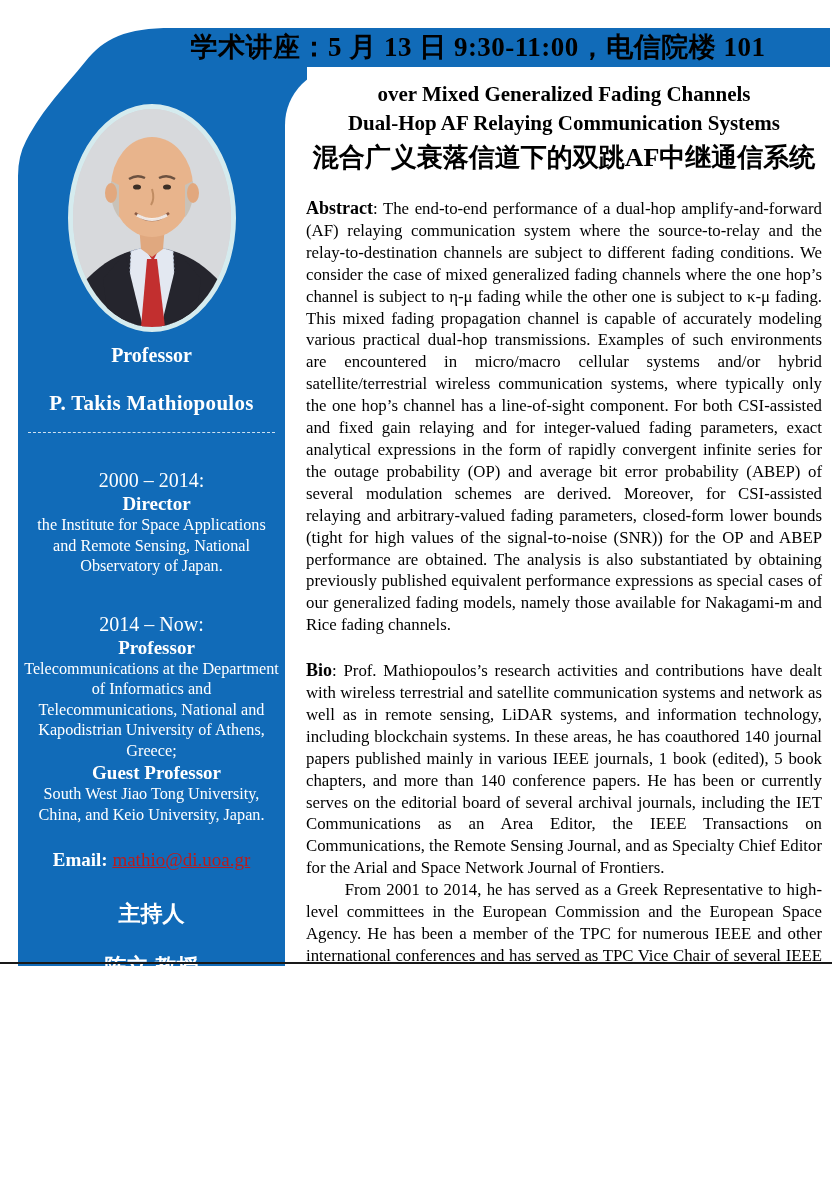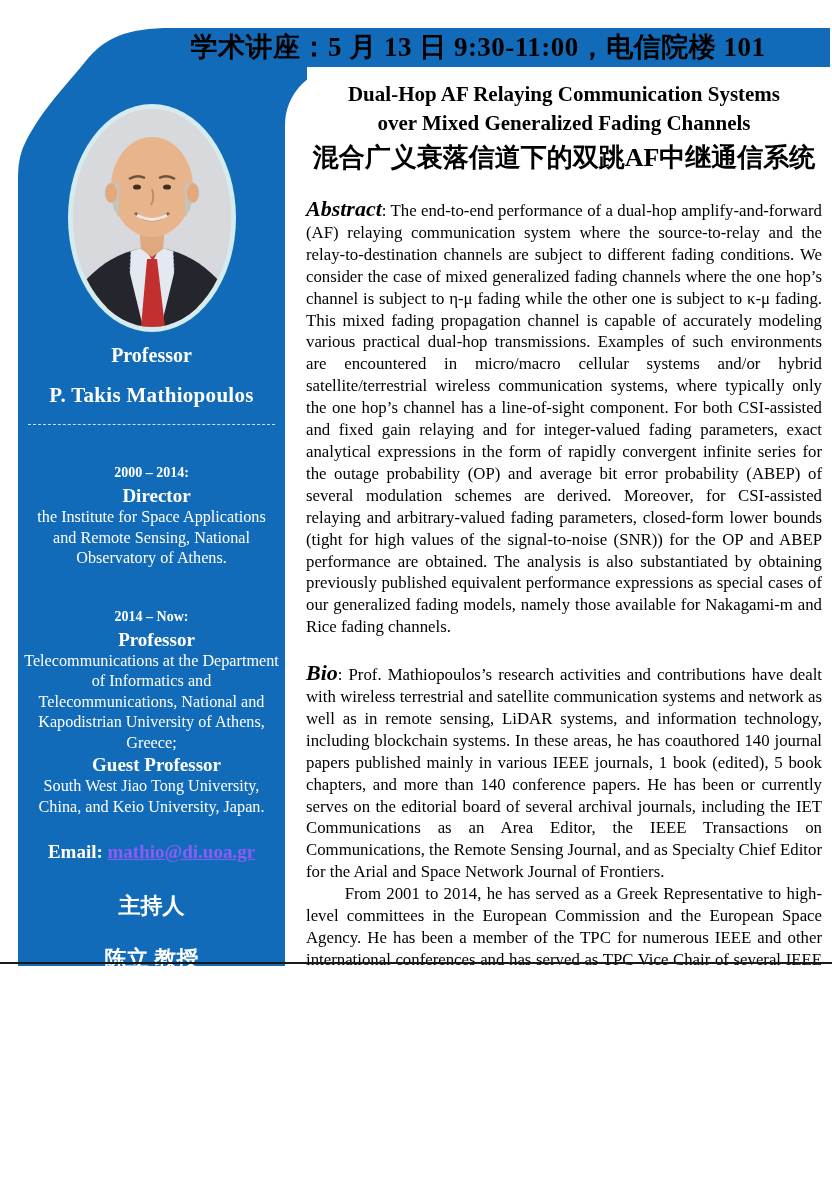--- a/index.html
+++ b/index.html
@@ -27,40 +27,40 @@
   .main-content {
     position:absolute; left:306px; top:80px; width:516px; color:#000;
   }
   .title-en { text-align:center; font-weight:bold; font-size:21px; line-height:29px; }
   .title-zh { text-align:center; font-weight:bold; font-size:26px; line-height:36px; margin-top:2px; }
   .body-par {
     margin-top:22px; font-size:16.8px; line-height:21.9px;
     text-align:justify;
   }
   .body-par.bio { margin-top:14px; }
-  .body-par .lead { font-weight:bold; font-size:22px;font-style:italic; }
+  .body-par .lead { font-weight:bold; font-size:18px; }
   .body-par.indent2 { margin-top:0; text-indent:2.3em; }
   
   .sidebar {
     position:absolute; left:18px; top:88px; width:267px;
     color:#ffffff; text-align:center;
   }
   .photo-wrap {
     width:168px; height:228px; margin:16px auto 0;
     border-radius:50%; border:5px solid #d5ebee; overflow:hidden;
     background:#d4d6d9;
   }
   .side-role { margin-top:12px; font-weight:bold; font-size:20px; }
-  .side-name { margin-top:16px; font-weight:bold; font-size:21px; letter-spacing:0.3px; }
+  .side-name { margin-top:24px; font-weight:bold; font-size:21px; letter-spacing:0.3px; }
   .side-divider { border-top:1px dashed rgba(255,255,255,.8); margin:16px 10px 8px; height:0; }
-  .c-period { font-weight:bold; font-size:14px; line-height:23px;margin-top:36px; }
+  .c-period { font-weight:normal; font-size:20px; line-height:23px;margin-top:36px; }
   .c-title  { font-weight:bold; font-size:19px; line-height:23px;margin-left:10px; }
   .c-desc   { font-size:16.2px; line-height:20.5px; padding:0 6px; }
   .email-row { margin-top:24px; font-weight:bold; font-size:19px; }
-  .email-row a { color:#8b5cf6; text-decoration:underline; font-weight:bold; }
+  .email-row a { color:#b91c1c; text-decoration:underline; font-weight:normal; }
   .host-label { margin-top:28px; font-size:22px; font-family:"Liberation Sans", sans-serif; font-weight:600; }
   .host-name  { margin-top:23px; font-size:22px; font-family:"Liberation Sans", sans-serif; font-weight:600; }
   .qr-label { margin-top:24px; font-size:19px; font-family:"Liberation Sans", sans-serif; font-weight:600;margin-left:48px; }
   .qr-card {
     width:100px; height:96px; margin:8px auto 0; background:#ffffff;
     border-radius:3px; display:flex; align-items:center; justify-content:center;
   }
   .deadline-label { margin-top:18px; font-weight:bold; font-size:20px; line-height:24px; }
   .deadline-value { font-weight:bold; font-size:17px; line-height:24px; }
   
@@ -137,21 +137,21 @@
     </div>
 
     <div class="side-role">Professor</div>
     <div class="side-name">P. Takis Mathiopoulos</div>
 
     <div class="side-divider"></div>
 
     <div>
       <div class="c-period">2000 – 2014:</div>
       <div class="c-title">Director</div>
-      <div class="c-desc">the Institute for Space Applications and Remote Sensing, National Observatory of Athens.</div>
+      <div class="c-desc">the Institute for Space Applications and Remote Sensing, National Observatory of Japan.</div>
     </div>
     <div>
       <div class="c-period">2014 – Now:</div>
       <div class="c-title">Professor</div>
       <div class="c-desc">Telecommunications at the Department of Informatics and Telecommunications, National and Kapodistrian University of Athens, Greece;</div>
     </div>
     <div>
       <div class="c-title">Guest Professor</div>
       <div class="c-desc">South West Jiao Tong University, China, and Keio University, Japan.</div>
     </div>
@@ -304,22 +304,22 @@
         </g>
       </svg>
     </div>
 
     <div class="deadline-label">报名截止日期：</div>
     <div class="deadline-value">2024 年 5 月 6 日 中午 12 点</div>
   </div>
 
   <div class="main-content">
     <div class="title-en">
+      <div>over Mixed Generalized Fading Channels</div>
       <div>Dual-Hop AF Relaying Communication Systems</div>
-      <div>over Mixed Generalized Fading Channels</div>
     </div>
     <div class="title-zh">混合广义衰落信道下的双跳AF中继通信系统</div>
 
     <p class="body-par"><span class="lead">Abstract</span><span>: The end-to-end performance of a dual-hop amplify-and-forward (AF) relaying communication system where the source-to-relay and the relay-to-destination channels are subject to different fading conditions. We consider the case of mixed generalized fading channels where the one hop’s channel is subject to η-μ fading while the other one is subject to κ-μ fading. This mixed fading propagation channel is capable of accurately modeling various practical dual-hop transmissions. Examples of such environments are encountered in micro/macro cellular systems and/or hybrid satellite/terrestrial wireless communication systems, where typically only the one hop’s channel has a line-of-sight component. For both CSI-assisted and fixed gain relaying and for integer-valued fading parameters, exact analytical expressions in the form of rapidly convergent infinite series for the outage probability (OP) and average bit error probability (ABEP) of several modulation schemes are derived. Moreover, for CSI-assisted relaying and arbitrary-valued fading parameters, closed-form lower bounds (tight for high values of the signal-to-noise (SNR)) for the OP and ABEP performance are obtained. The analysis is also substantiated by obtaining previously published equivalent performance expressions as special cases of our generalized fading models, namely those available for Nakagami-m and Rice fading channels.</span></p>
 
     <p class="body-par bio" style="margin-top:24px"><span class="lead">Bio</span><span>: Prof. Mathiopoulos’s research activities and contributions have dealt with wireless terrestrial and satellite communication systems and network as well as in remote sensing, LiDAR systems, and information technology, including blockchain systems. In these areas, he has coauthored 140 journal papers published mainly in various IEEE journals, 1 book (edited), 5 book chapters, and more than 140 conference papers. He has been or currently serves on the editorial board of several archival journals, including the IET Communications as an Area Editor, the IEEE Transactions on Communications, the Remote Sensing Journal, and as Specialty Chief Editor for the Arial and Space Network Journal of Frontiers.</span></p>
 
     <p class="body-par indent2">From 2001 to 2014, he has served as a Greek Representative to high-level committees in the European Commission and the European Space Agency. He has been a member of the TPC for numerous IEEE and other international conferences and has served as TPC Vice Chair of several IEEE conferences. He has delivered numerous invited presentations, including plenary and keynote lectures, and has taught many short courses all over the world. As a faculty member UBC, he has been awarded an Advanced Systems Institute Fellowship as well as a Killam Research Fellowship. He is also the co-recipient of two best conference paper awards and has received by the IEEE Communication Society the Satellite and Space Communication Technical Committee “2017 Distinguished Service Award” for outstanding contributions in the field of Satellite and Space Communications.</p>
   </div>
 

